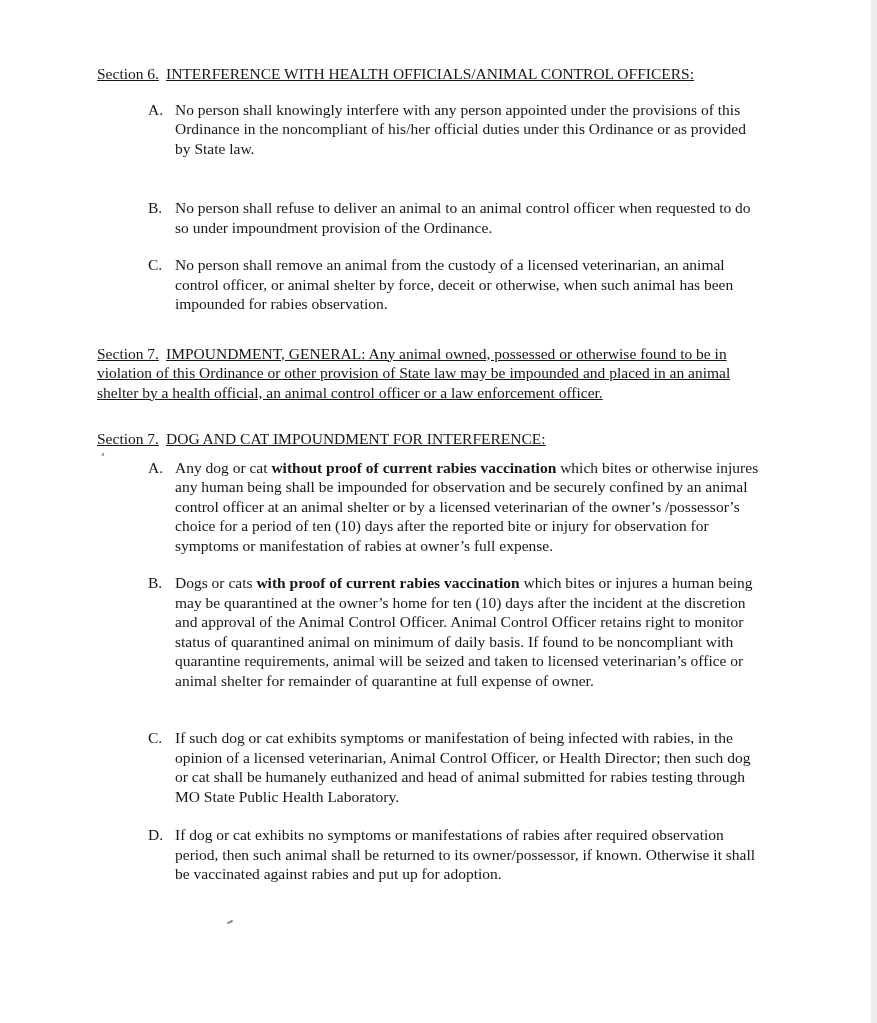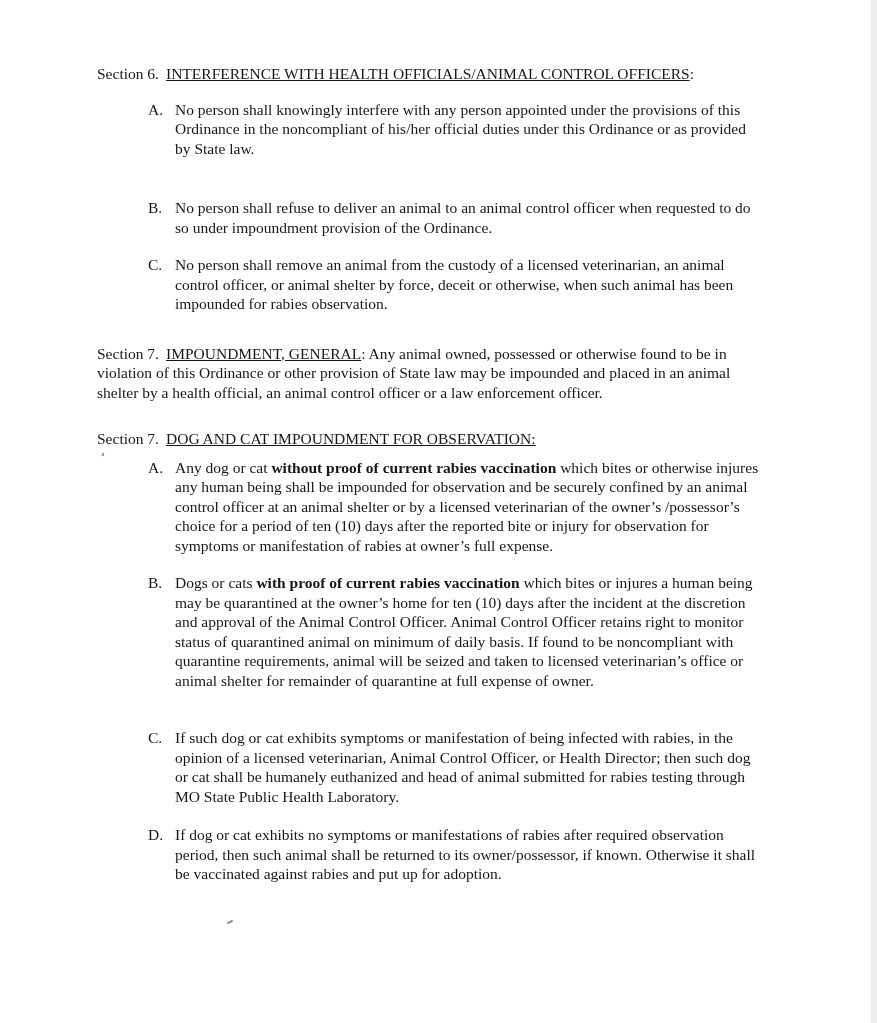--- a/index.html
+++ b/index.html
@@ -13,21 +13,21 @@
   }
   .scan-edge{
     position:absolute;top:0;right:0;width:6px;height:100%;
     background:#ececec;
   }
   .content{
     position:absolute;left:97px;top:64px;width:676px;
     font-size:15.5px;line-height:19.5px;
     text-align:left;
   }
-  .heading{margin:0;}
+  .heading{margin:0;text-decoration:underline;}
   .heading .title{text-decoration:underline;margin-left:7px;}
   .section-0 .heading{margin-bottom:16px;}
   .section-2 .heading{margin-bottom:9px;}
   .section-0{margin-bottom:0;}
   .section-1{margin-bottom:27px;}
   .items{margin-left:51px;width:620px;}
   .item{display:flex;}
   .item .marker{flex:0 0 27px;width:27px;}
   .item .itext{width:590px;}
   .sec-0 .item-0{margin-bottom:40px;}
@@ -66,21 +66,21 @@
           <div class="item item-2">
             <span class="marker">C.</span>
             <span class="itext"><span class="run">No person shall remove an animal from the custody of a licensed veterinarian, an animal control officer, or animal shelter by force, deceit or otherwise, when such animal has been impounded for rabies observation.</span></span>
           </div>
         </div>
       </div>
       <div class="section section-1 sec-1">
         <p class="heading"><span class="label">Section 7.</span><span class="title">IMPOUNDMENT, GENERAL</span><span class="suffix">:</span><span class="intro"> Any animal owned, possessed or otherwise found to be in violation of this Ordinance or other provision of State law may be impounded and placed in an animal shelter by a health official, an animal control officer or a law enforcement officer.</span></p>
       </div>
       <div class="section section-2 sec-2">
-        <p class="heading"><span class="label">Section 7.</span><span class="title">DOG AND CAT IMPOUNDMENT FOR OBSERVATION:</span></p>
+        <p class="heading"><span class="label">Section 7.</span><span class="title">DOG AND CAT IMPOUNDMENT FOR INTERFERENCE:</span></p>
         <div class="items">
           <div class="item item-0">
             <span class="marker">A.</span>
             <span class="itext"><span class="run">Any dog or cat </span><b class="run">without proof of current rabies vaccination</b><span class="run"> which bites or otherwise injures any human being shall be impounded for observation and be securely confined by an animal control officer at an animal shelter or by a licensed veterinarian of the owner’s /possessor’s choice for a period of ten (10) days after the reported bite or injury for observation for symptoms or manifestation of rabies at owner’s full expense.</span></span>
           </div>
           <div class="item item-1">
             <span class="marker">B.</span>
             <span class="itext"><span class="run">Dogs or cats </span><b class="run">with proof of current rabies vaccination</b><span class="run"> which bites or injures a human being may be quarantined at the owner’s home for ten (10) days after the incident at the discretion and approval of the Animal Control Officer.  Animal Control Officer retains right to monitor status of quarantined animal on minimum of daily basis.  If found to be noncompliant with quarantine requirements, animal will be seized and taken to licensed veterinarian’s office or animal shelter for remainder of quarantine at full expense of owner.</span></span>
           </div>
           <div class="item item-2">

